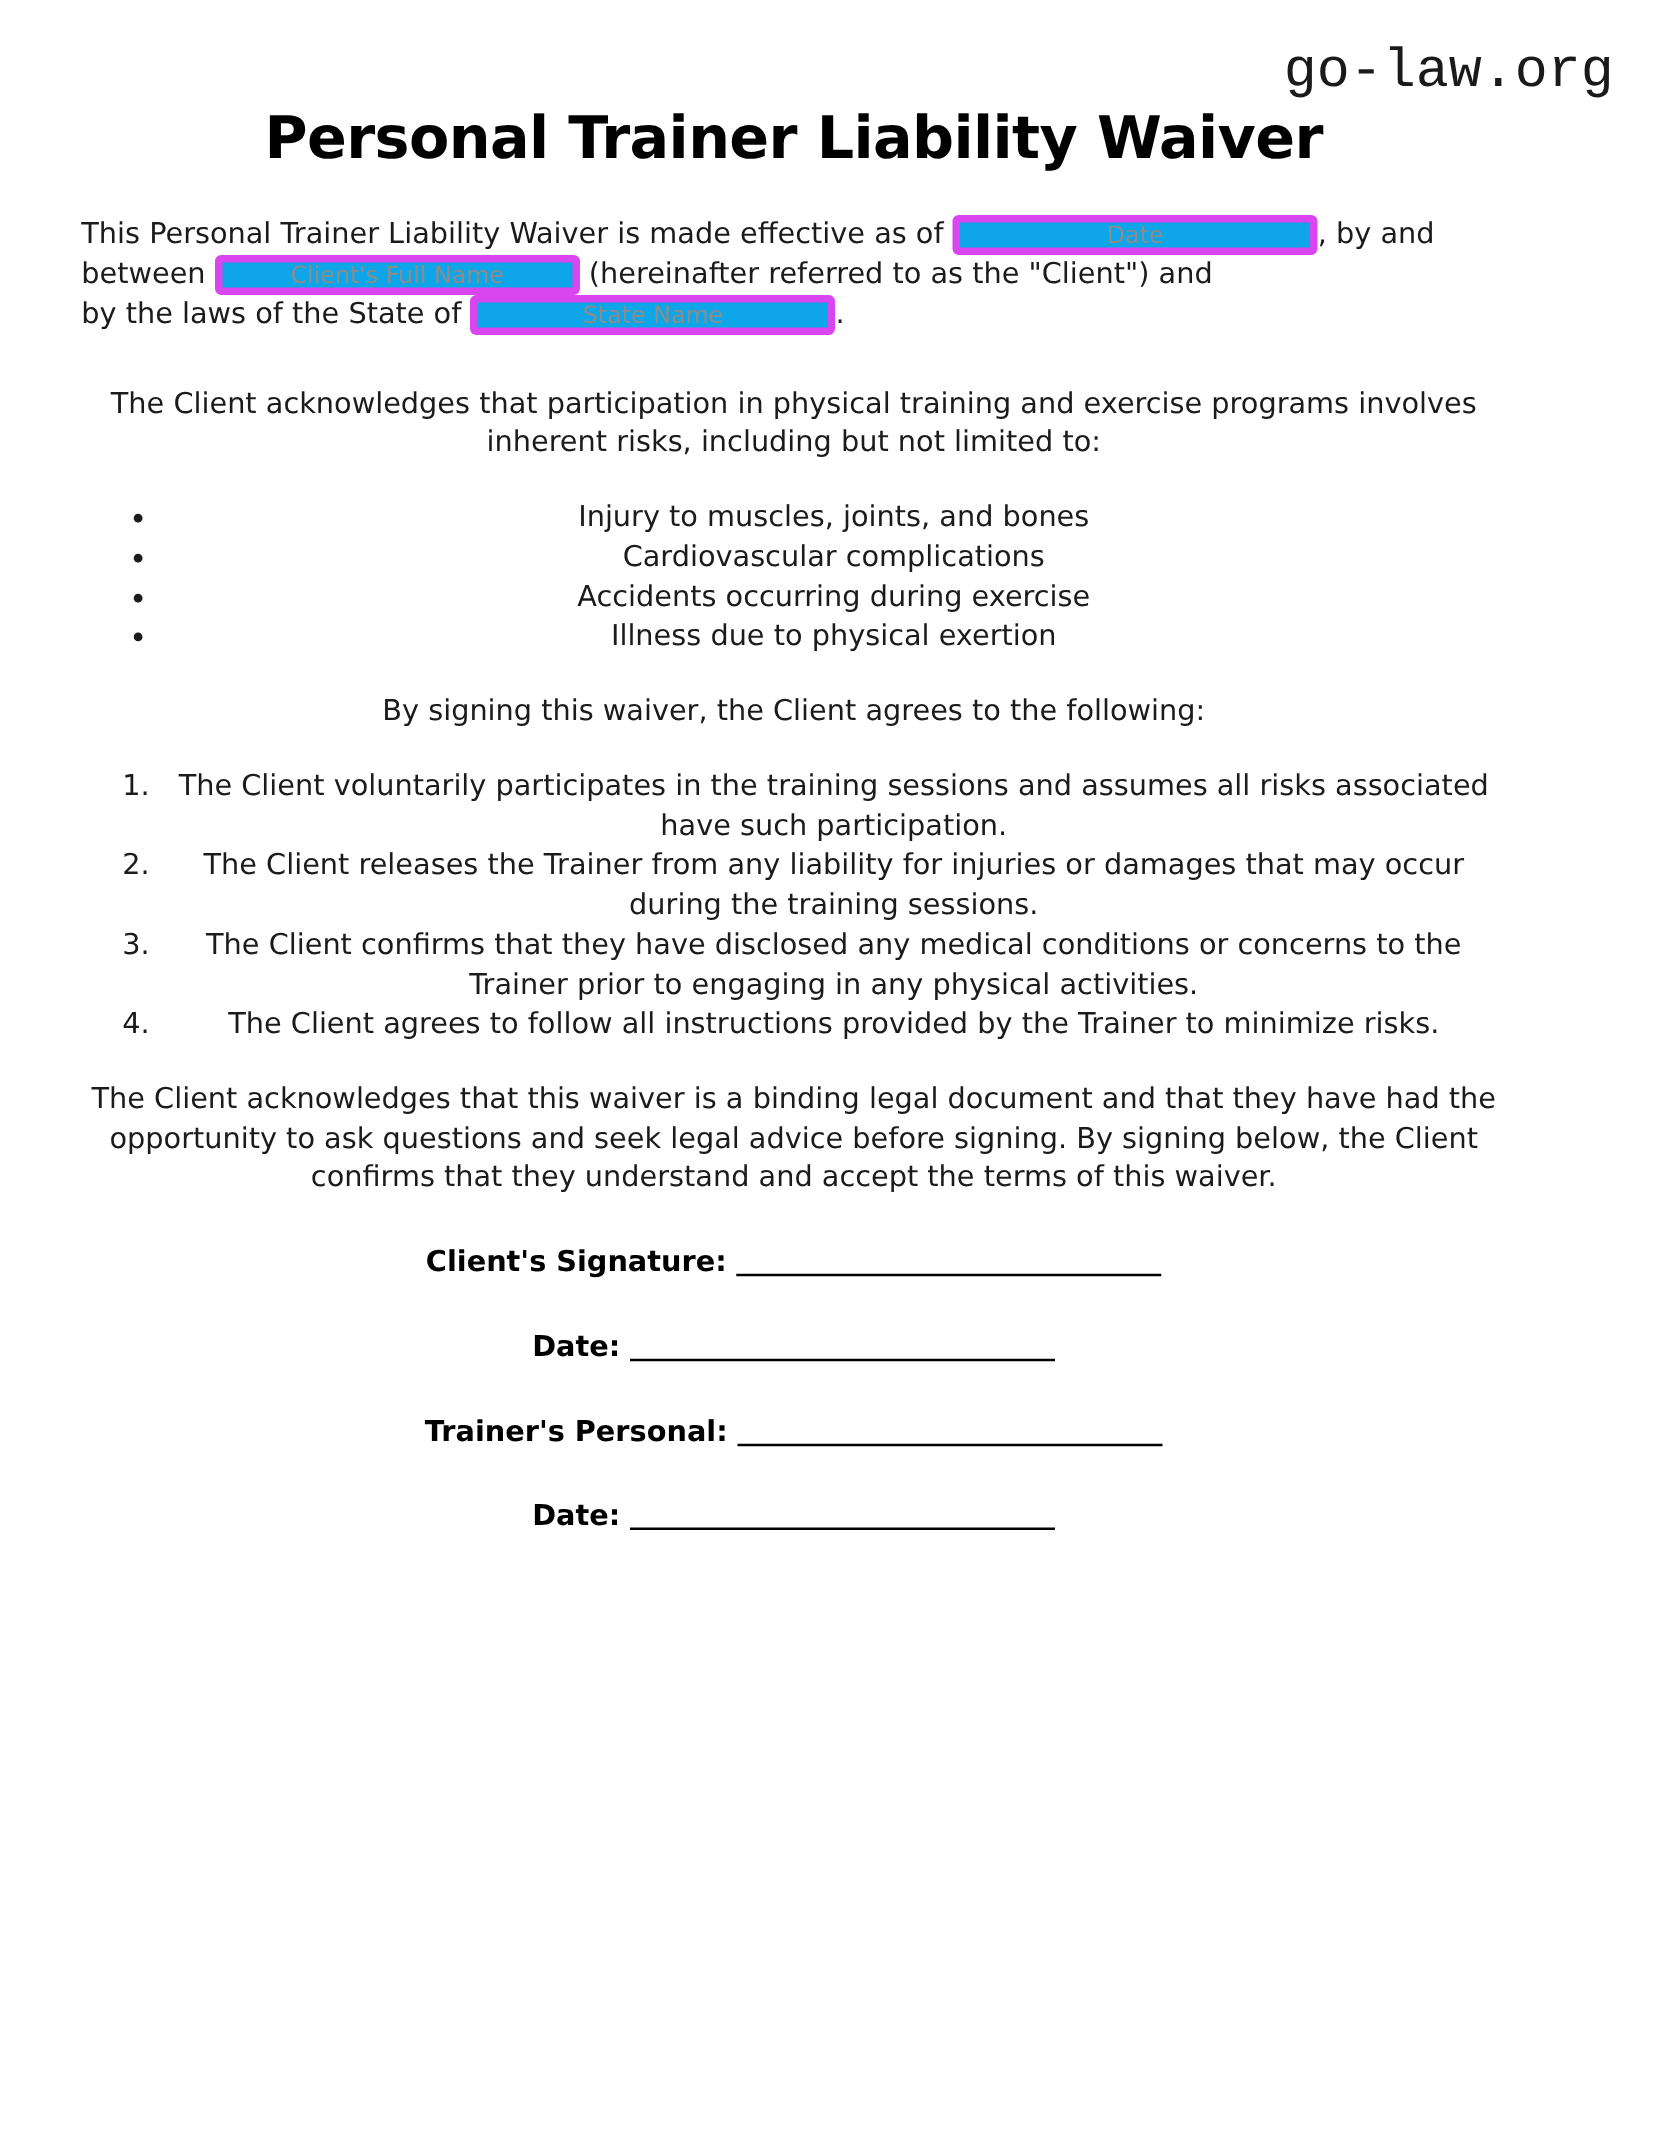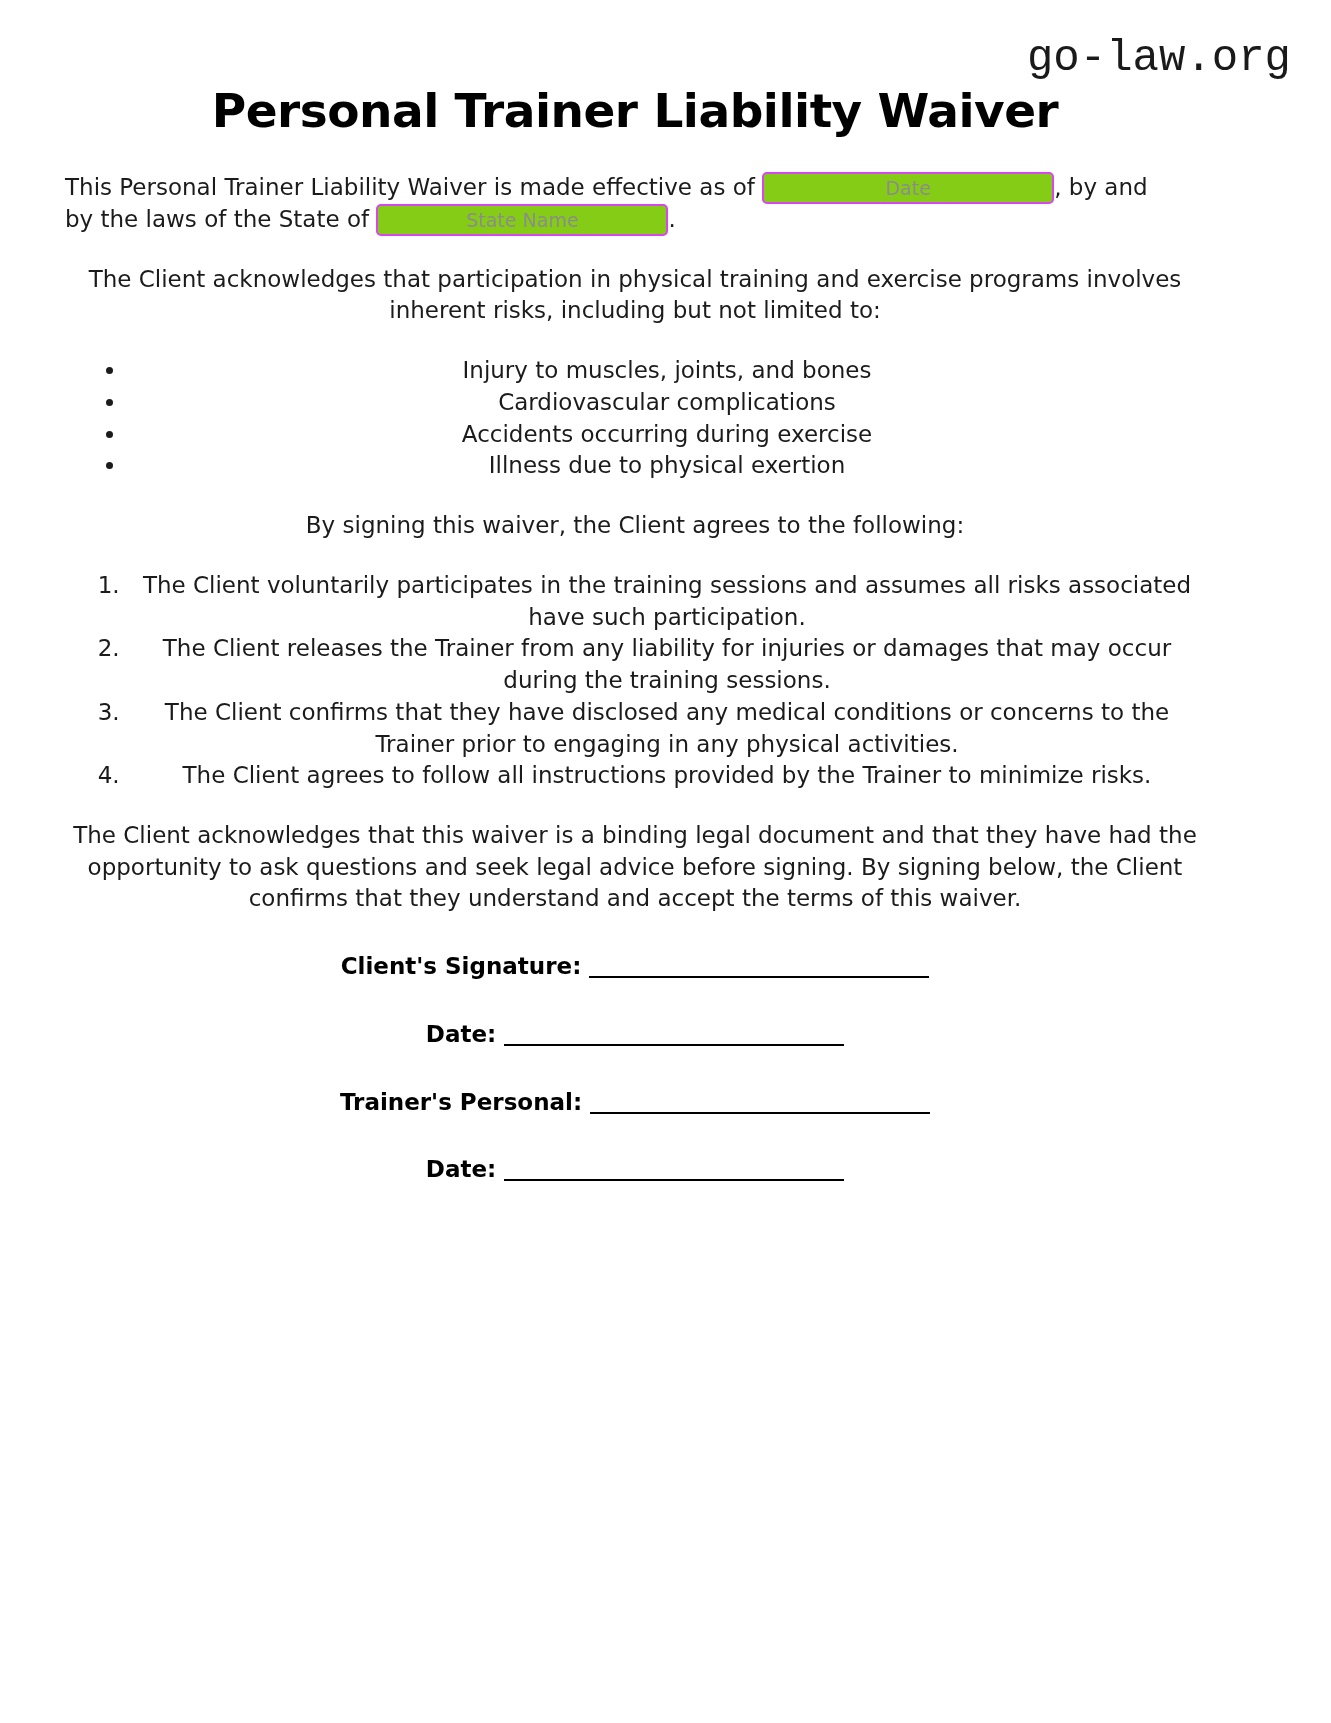--- a/index.html
+++ b/index.html
@@ -26,35 +26,35 @@
     white-space: nowrap;
   }
   h1.doc-title {
     margin: 4px 0 36px 0;
     font-size: 47px;
     line-height: 1.05;
     font-weight: 700;
     letter-spacing: -0.5px;
     color: #000000;
   }
-  .intro { margin: 0 0 28px 0; }
+  .intro { margin: 0 0 40px 0; }
   .intro-line {
     display: flex;
     align-items: baseline;
     white-space: pre;
     min-height: 32px;
   }
   .intro-line span { white-space: pre; }
   input.inline-field {
     width: 292px;
     height: 32px;
     padding: 3px 9px;
-    border: 2px solid #d946ef;
+    border: 6px solid #d946ef;
     border-radius: 5px;
-    background: #84cc16;
+    background: #0ea5e9;
     font-family: "DejaVu Sans", "Liberation Sans", sans-serif;
     font-size: 19px;
     color: #4a4a4a;
     outline: none;
     flex: 0 0 auto;
   }
   input.inline-field::placeholder { color: #8c8c8c; opacity: 1; }
   p.para { margin: 28px 0; }
   ul.risk-list {
     margin: 28px 0;
@@ -84,20 +84,23 @@
 
 <div class="logo">go-law.org</div>
 
 <h1 class="doc-title">Personal Trainer Liability Waiver</h1>
 
 <div class="intro">
   <div class="intro-line">
     <span>This Personal Trainer Liability Waiver is made effective as of </span><input class="inline-field" type="text" placeholder="Date" style=""><span>, by and</span>
   </div>
   <div class="intro-line">
+    <span>between </span><input class="inline-field" type="text" placeholder="Client's Full Name" style=""><span> (hereinafter referred to as the "Client") and</span>
+  </div>
+  <div class="intro-line">
     <span>by the laws of the State of </span><input class="inline-field" type="text" placeholder="State Name" style=""><span>.</span>
   </div>
 </div>
 
 <p class="para">The Client acknowledges that participation in physical training and exercise programs involves inherent risks, including but not limited to:</p>
 
 <ul class="risk-list">
   <li>Injury to muscles, joints, and bones</li>
   <li>Cardiovascular complications</li>
   <li>Accidents occurring during exercise</li>

